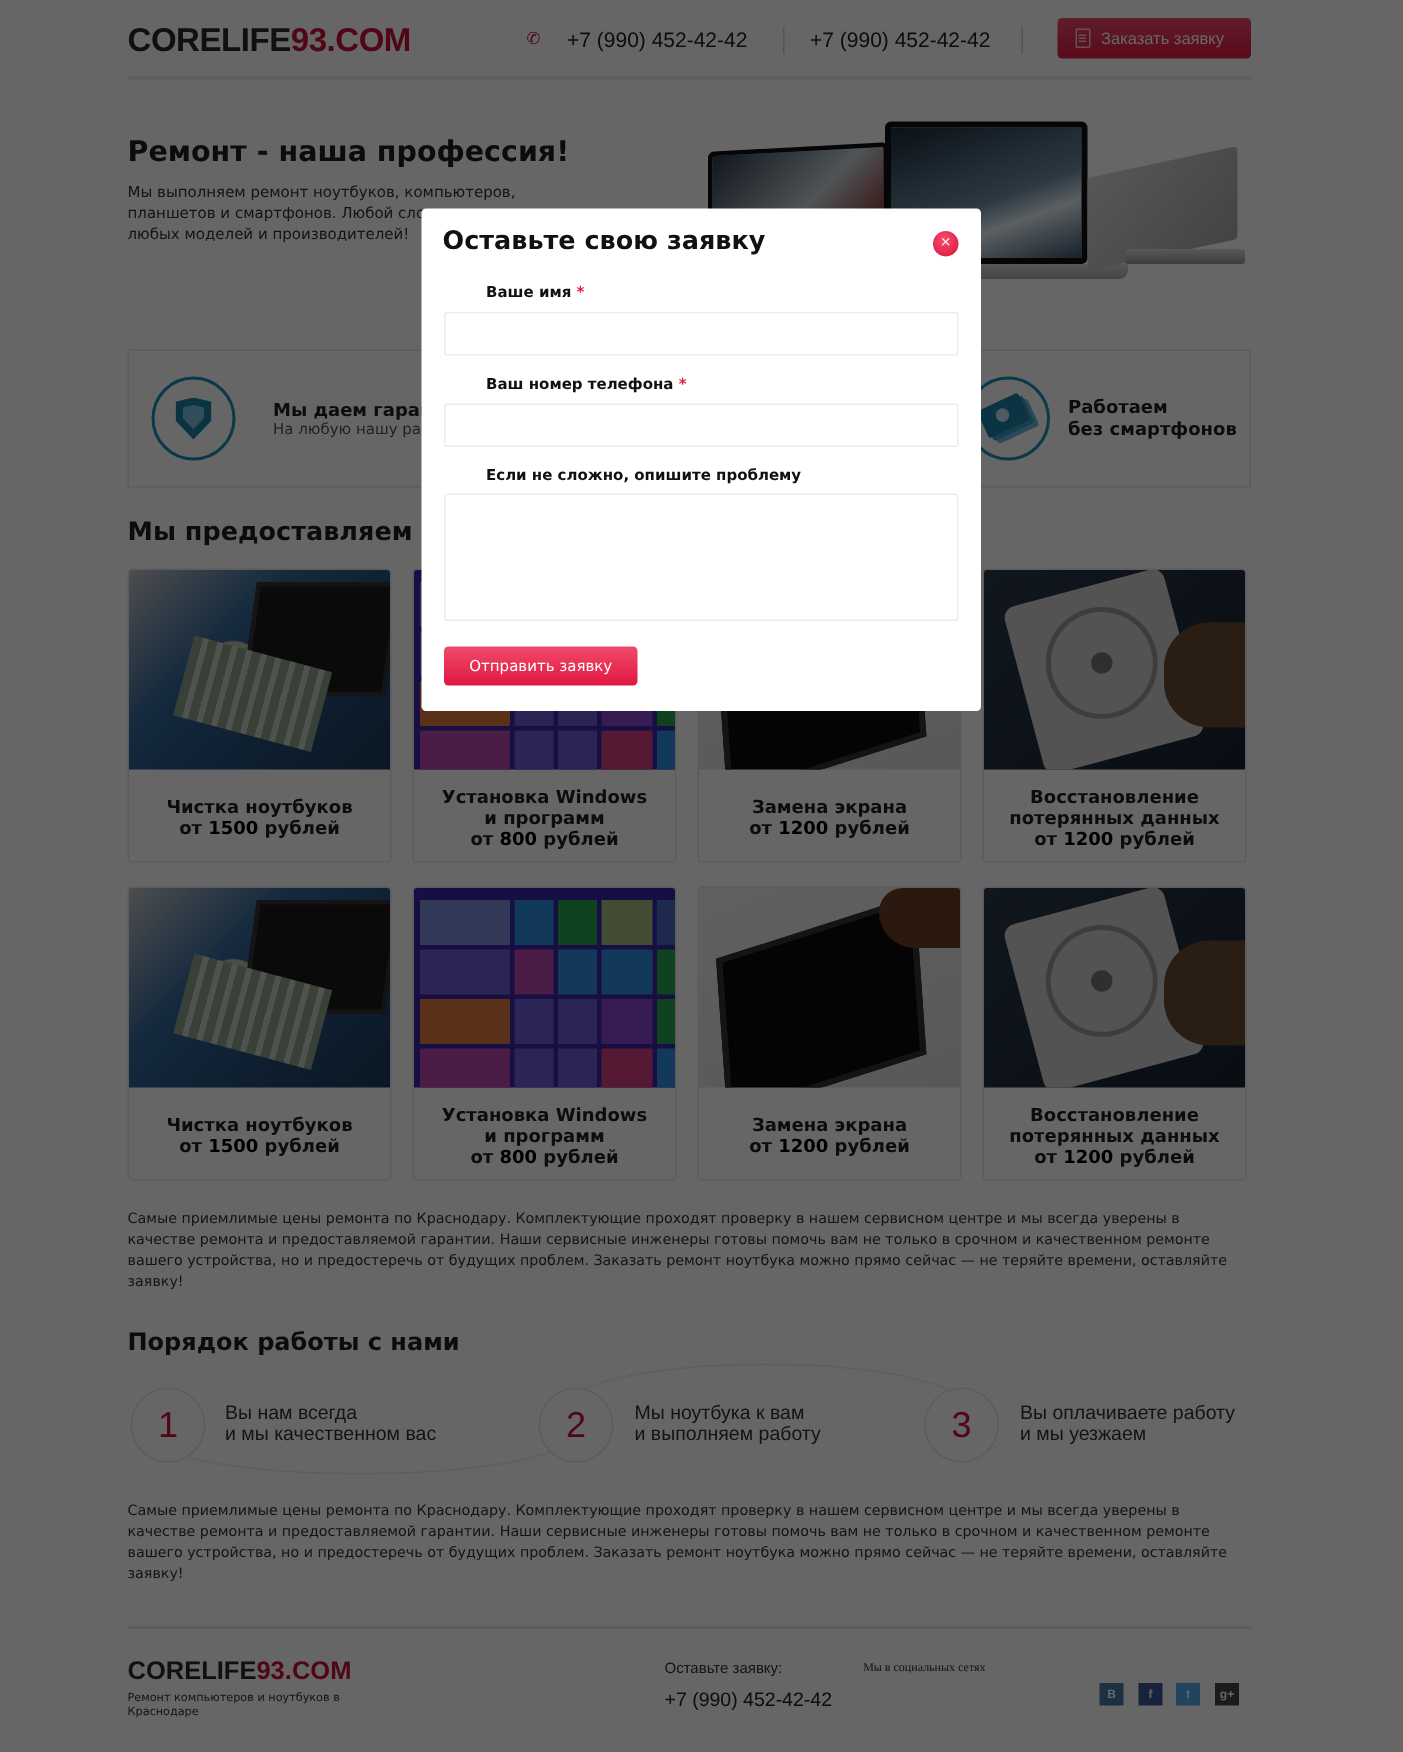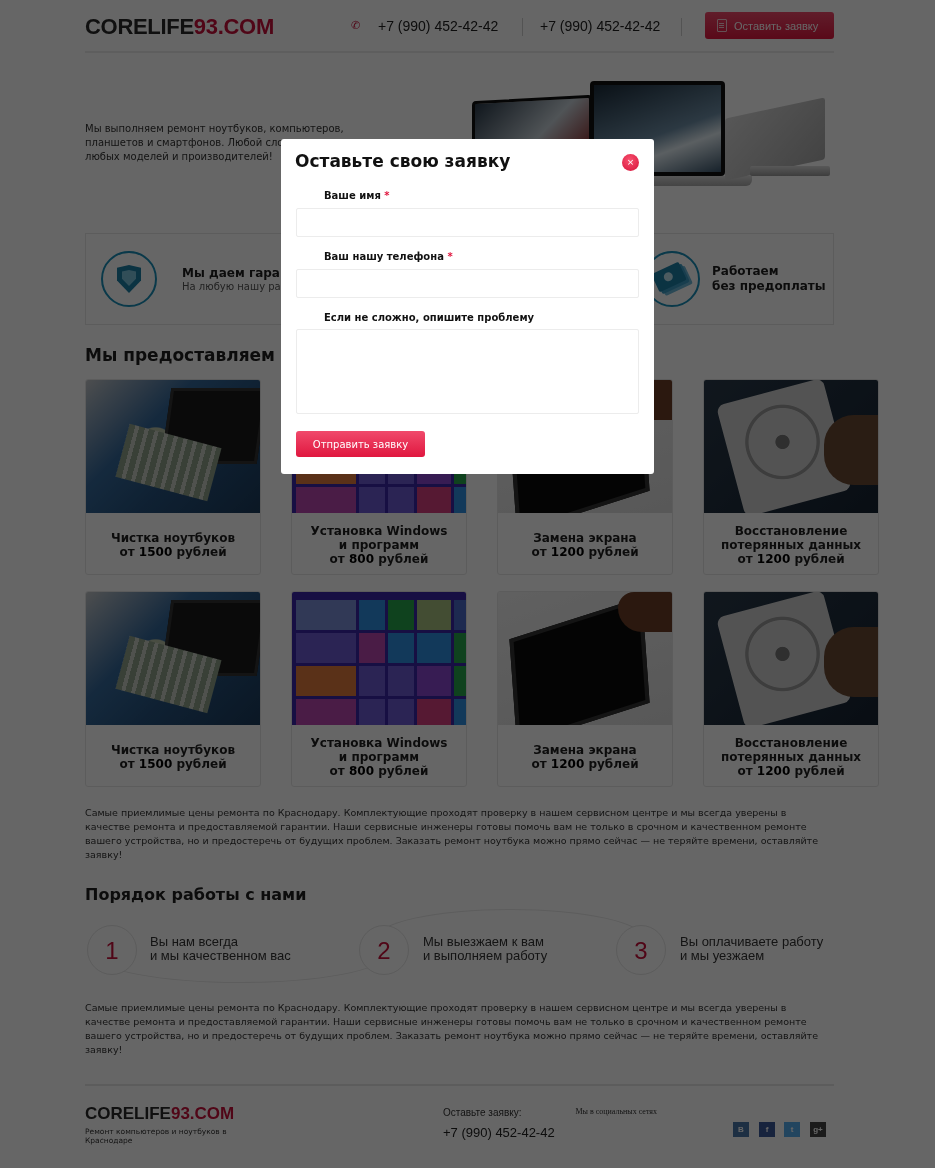--- a/index.html
+++ b/index.html
@@ -44,21 +44,21 @@
   .feat1 .feat-title { left: 96px; top: 32px; }
   .feat1 .feat-sub { left: 96px; top: 47px; }
   .feat3 .feat-circle { left: 558px; }
   .money { position: absolute; left: 8px; top: 14px; width: 30px; height: 20px; background: #1d7fa6; transform: rotate(-25deg); border-radius: 2px; box-shadow: 2px 3px 0 #3d9cc4, 4px 6px 0 #6db6d6; }
   .money::after { content: ""; position: absolute; left: 10px; top: 5px; width: 9px; height: 9px; border-radius: 50%; background: #bfe3f0; }
   .feat3 .feat-title { left: 626px; top: 30px; }
 
   .services-title { position: absolute; left: 85px; top: 345px; font-size: 17px; font-weight: bold; color: #1e1e1e; }
 
   
-  .cards { position: absolute; left: 85px; width: 750px; display: grid; grid-template-columns: repeat(4, 176px); column-gap: 30px; }
+  .cards { position: absolute; left: 85px; width: 750px; display: grid; grid-template-columns: repeat(4, 176px); column-gap: 14px; }
   .cards.r1 { top: 379px; }
   .cards.r2 { top: 591px; }
   .card { height: 196px; border: 1px solid #e6e6e6; border-radius: 3px; overflow: hidden; background: #fff; }
   .card-img { height: 133px; position: relative; overflow: hidden; }
   .img-clean { background: radial-gradient(circle at 40% 50%, #b6c0a6 0 15%, transparent 16%), linear-gradient(135deg, #c0c3c6 0%, #35689a 35%, #26527e 60%, #1b3b5b 100%); }
   .img-clean::before { content: ""; position: absolute; left: 80px; top: 8px; width: 90px; height: 70px; background: #1a1a1a; transform: skewX(-8deg); border: 3px solid #333; }
   .img-clean::after { content: ""; position: absolute; left: 35px; top: 55px; width: 95px; height: 55px; background: repeating-linear-gradient(90deg, #8fa08a 0 6px, #c7cdc2 6px 10px); transform: rotate(15deg); }
   .img-win { background: #3a27a8; }
   .tiles { position: absolute; left: 4px; top: 8px; right: 0; bottom: 0; display: grid; grid-template-columns: 60px 26px 26px 34px 24px; grid-auto-rows: 30px; gap: 3px; }
   .tile { background: #6c5bd1; }
@@ -118,24 +118,25 @@
 
   <div class="header">
     <div class="logo"><span>CORELIFE</span><span class="accent">93.COM</span></div>
     <span class="phone-icon">✆</span>
     <span class="phone p1">+7 (990) 452-42-42</span>
     <span class="vsep s1"></span>
     <span class="phone p2">+7 (990) 452-42-42</span>
     <span class="vsep s2"></span>
     <button class="cta-btn">
       <span class="doc-icon"></span>
-      <span>Оставить заявку</span>
+      <span>Заказать заявку</span>
     </button>
   </div>
 
+  <h1 class="hero-title">Ремонт - наша профессия!</h1>
   <p class="hero-text">Мы выполняем ремонт ноутбуков, компьютеров, планшетов и смартфонов. Любой сложности, любых моделей и производителей!</p>
   <div class="laptops">
     <div class="lap lap1"></div>
     <div class="lap lap2"></div>
     <div class="lap2base"></div>
     <div class="lap lap3"></div>
     <div class="lap3base"></div>
   </div>
 
   <div class="features">
@@ -143,21 +144,21 @@
       <div class="feat-circle">
         <div class="shield"></div>
       </div>
       <div class="feat-title">Мы даем гарантию</div>
       <div class="feat-sub">На любую нашу работу</div>
     </div>
     <div class="feat3">
       <div class="feat-circle">
         <div class="money"></div>
       </div>
-      <div class="feat-title"><span>Работаем</span><br><span>без предоплаты</span></div>
+      <div class="feat-title"><span>Работаем</span><br><span>без смартфонов</span></div>
     </div>
   </div>
 
   <h2 class="services-title">Мы предоставляем следующие услуги</h2>
 
   <div class="cards r1">
     <div class="card">
       <div class="card-img img-clean"></div>
       <div class="card-body">
           <div><span>Чистка ноутбуков</span><br><span>от </span><span class="price">1500</span><span> рублей</span></div>
@@ -258,21 +259,21 @@
 
   <p class="para p1">Самые приемлимые цены ремонта по Краснодару. Комплектующие проходят проверку в нашем сервисном центре и мы всегда уверены в качестве ремонта и предоставляемой гарантии. Наши сервисные инженеры готовы помочь вам не только в срочном и качественном ремонте вашего устройства, но и предостеречь от будущих проблем. Заказать ремонт ноутбука можно прямо сейчас — не теряйте времени, оставляйте заявку!</p>
 
   <h2 class="steps-title">Порядок работы с нами</h2>
   <div class="steps">
     <div class="arc a1"></div>
     <div class="arc a2"></div>
     <div class="step-num s1n">1</div>
     <div class="step-text s1t"><span>Вы нам всегда</span><br><span>и мы качественном вас</span></div>
     <div class="step-num s2n">2</div>
-    <div class="step-text s2t"><span>Мы выезжаем к вам</span><br><span>и выполняем работу</span></div>
+    <div class="step-text s2t"><span>Мы ноутбука к вам</span><br><span>и выполняем работу</span></div>
     <div class="step-num s3n">3</div>
     <div class="step-text s3t"><span>Вы оплачиваете работу</span><br><span>и мы уезжаем</span></div>
   </div>
 
   <p class="para p2">Самые приемлимые цены ремонта по Краснодару. Комплектующие проходят проверку в нашем сервисном центре и мы всегда уверены в качестве ремонта и предоставляемой гарантии. Наши сервисные инженеры готовы помочь вам не только в срочном и качественном ремонте вашего устройства, но и предостеречь от будущих проблем. Заказать ремонт ноутбука можно прямо сейчас — не теряйте времени, оставляйте заявку!</p>
 
   <div class="footer-sep"></div>
   <div class="f-logo"><span>CORELIFE</span><span class="accent">93.COM</span></div>
   <div class="f-tag">Ремонт компьютеров и ноутбуков в Краснодаре</div>
   <div class="f-label">Оставьте заявку:</div>
@@ -286,20 +287,20 @@
 
 <div class="overlay"></div>
 
 <div class="modal">
   <div class="modal-title">Оставьте свою заявку</div>
   <button class="modal-close">×</button>
 
   <label class="f-lbl l1"><span>Ваше имя</span> <span class="req">*</span></label>
   <input class="f-input i1" type="text" value="" style="">
 
-  <label class="f-lbl l2"><span>Ваш нашу телефона</span> <span class="req">*</span></label>
+  <label class="f-lbl l2"><span>Ваш номер телефона</span> <span class="req">*</span></label>
   <input class="f-input i2" type="text" value="" style="">
 
   <label class="f-lbl l3">Если не сложно, опишите проблему</label>
   <textarea class="f-textarea" style=""></textarea>
 
   <button class="submit-btn">Отправить заявку</button>
 </div>
 
 </body></html>

